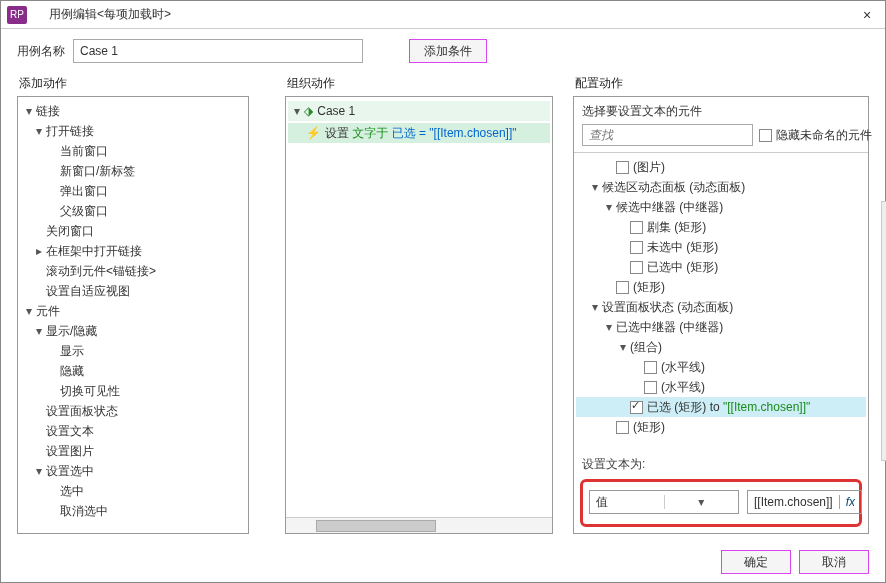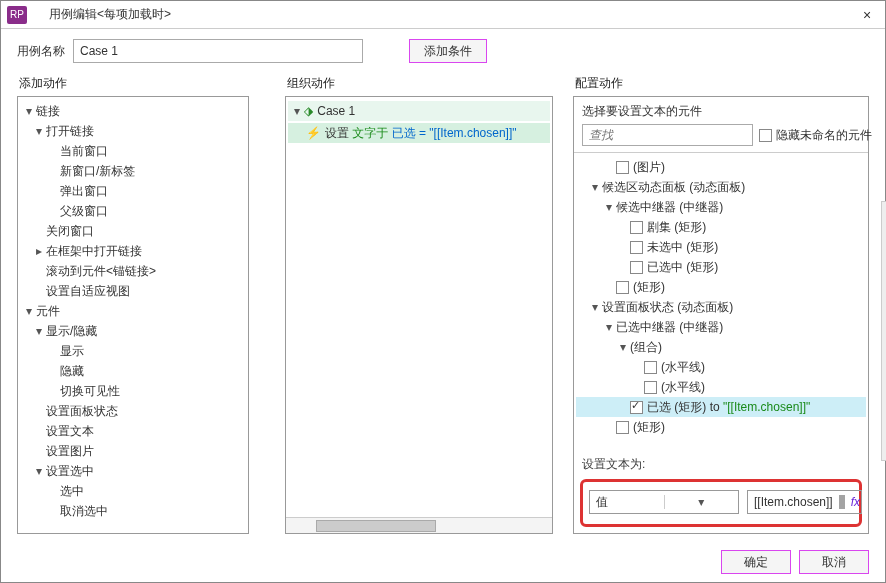--- a/index.html
+++ b/index.html
@@ -36,21 +36,21 @@
 .chk.checked::after{content:"✓";position:absolute;top:-3px;left:0;font-size:11px;color:#333}
 .p3-tree{flex:1;overflow:auto;border-top:1px solid #ccc;padding:4px 2px}
 .wnode{display:flex;align-items:center;height:20px}
 .sel{background:#cdeef7}
 .bottom-box{border:3px solid #d33;border-radius:6px;margin:6px;padding:8px 6px 10px;display:flex;gap:8px;align-items:center}
 .sel-wrap{flex:0 0 150px;display:flex;border:1px solid #999;height:24px;align-items:center;background:#fff}
 .sel-wrap span{flex:1;padding:0 6px}
 .sel-wrap .dd{width:18px;text-align:center;border-left:1px solid #ccc;color:#555}
 .val-wrap{flex:1;display:flex;border:1px solid #999;height:24px;align-items:center}
 .val-wrap span{flex:1;padding:0 6px}
-.fx{width:22px;border-left:6px solid #a3a3a3;color:#6d28d9;font-style:italic}
+.fx{width:22px;border-left:1px solid #a3a3a3;color:#0c4a6e;font-style:italic}
 .footer{display:flex;justify-content:flex-end;gap:8px;padding:8px 16px;border-top:0}
 .footer .btn{width:70px}
 .hscroll{position:absolute;bottom:0;left:0;right:0;height:16px;border-top:1px solid #ccc;background:#f4f4f4;display:flex;align-items:center}
 .hthumb{height:12px;background:#ccc;border:1px solid #aaa;margin-left:30px;width:120px}
 .side-tab{position:absolute;right:-2px;top:200px;width:6px;height:260px;background:#eee;border:1px solid #ccc}
 </style>
 </head>
 <body>
 
 <div class="dialog">

